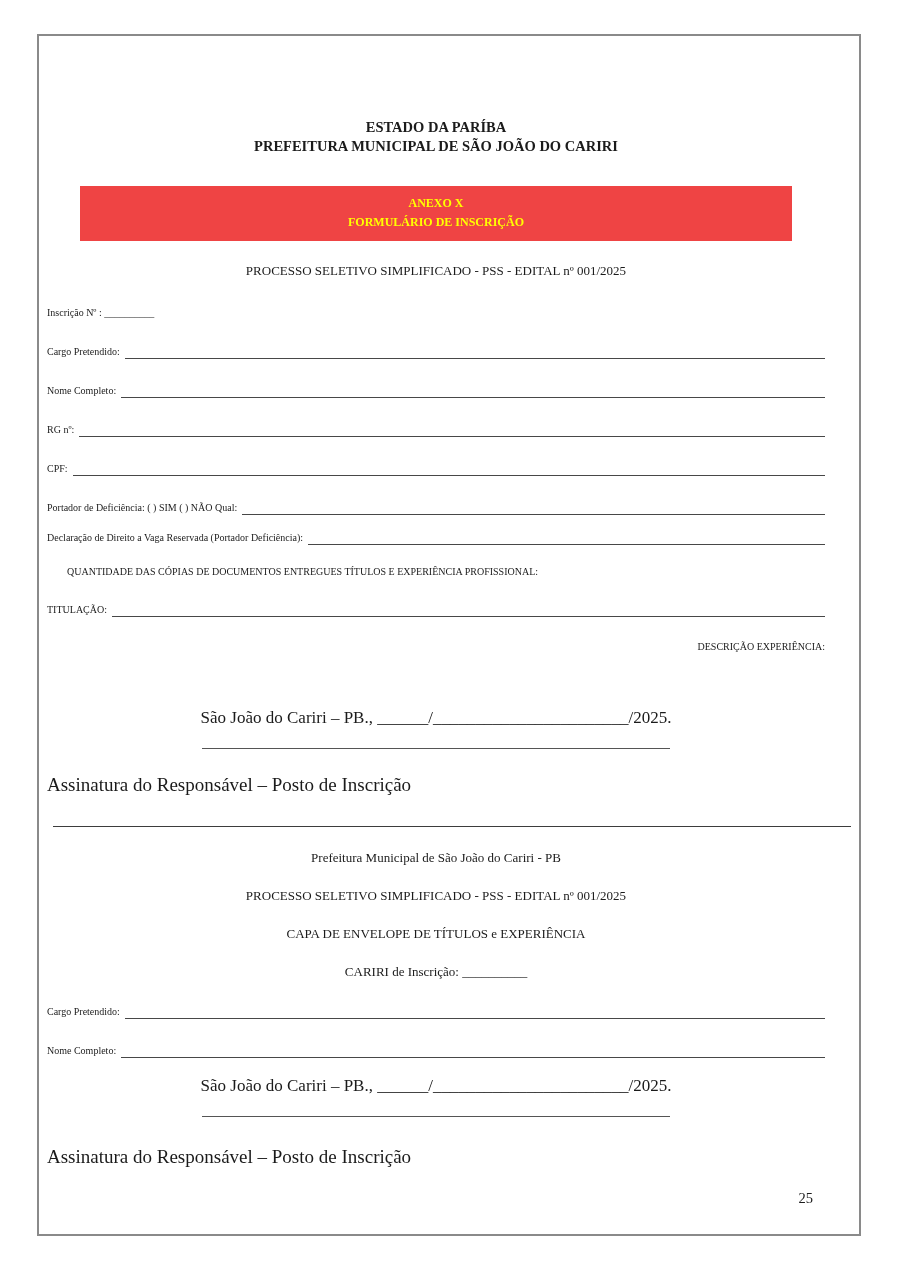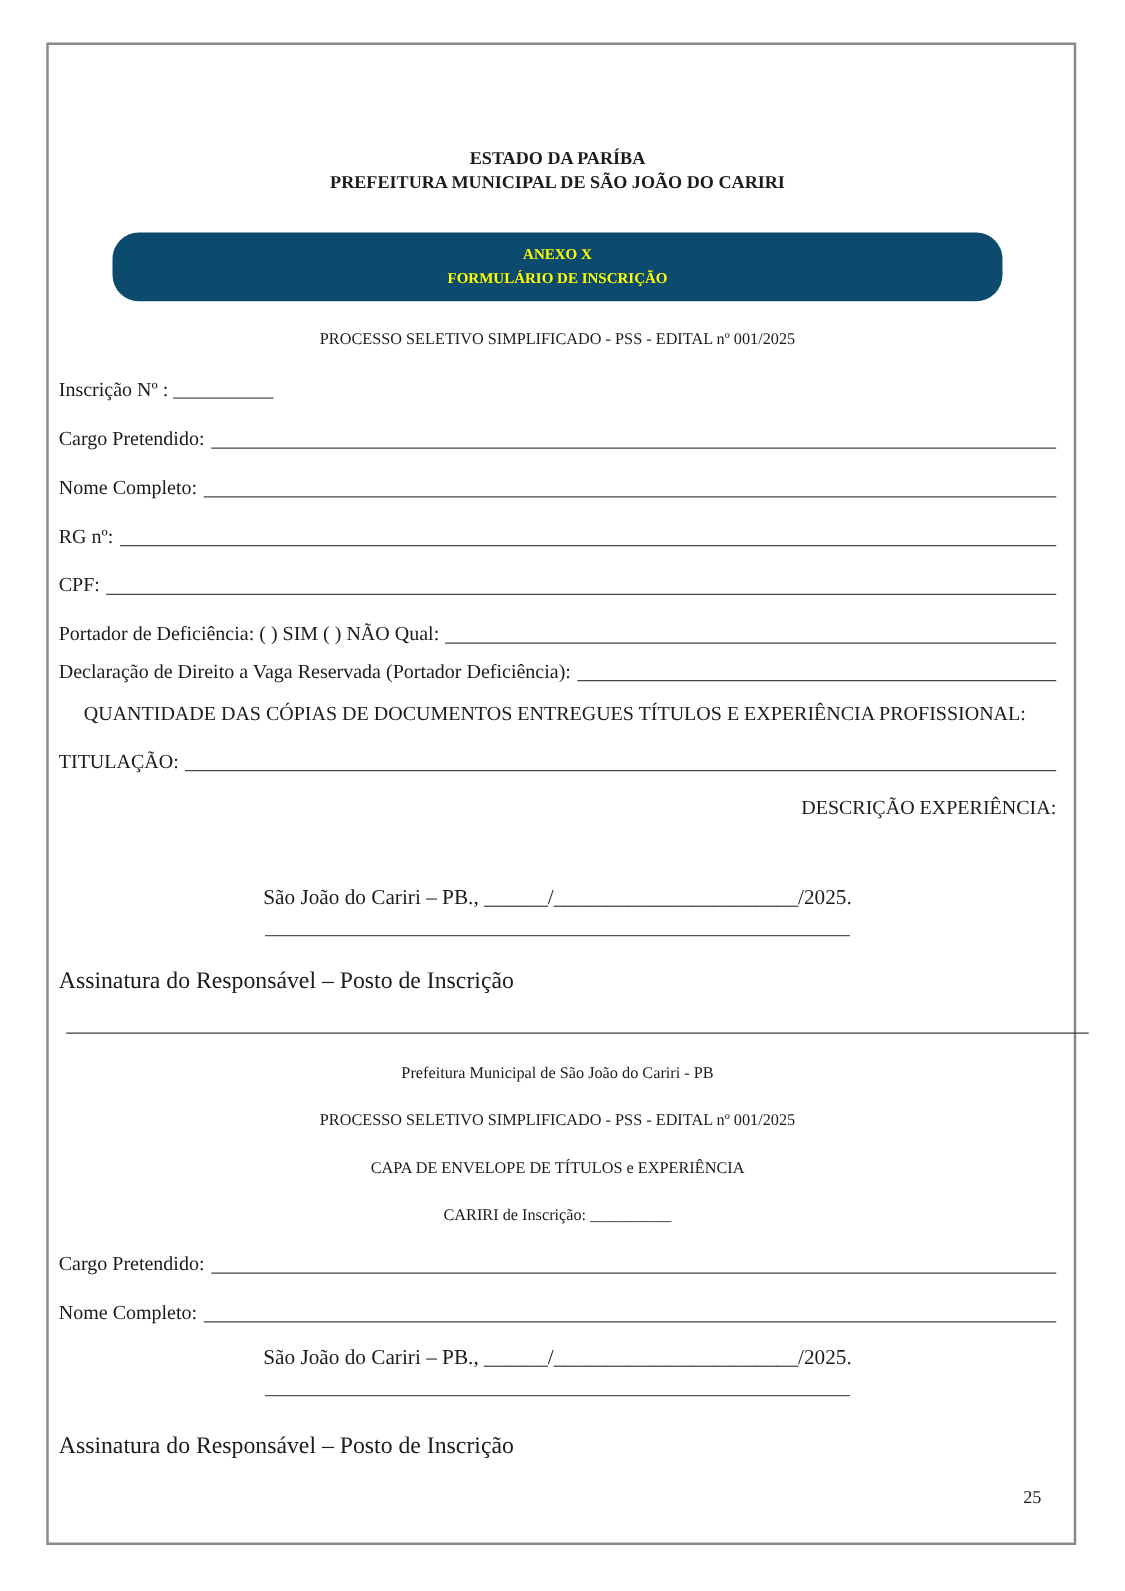--- a/index.html
+++ b/index.html
@@ -8,32 +8,32 @@
     width:900px; height:1273px; position:relative;
     font-family:"Liberation Serif", serif;
     color:#1b1b1b;
   }
   .page {
     position:absolute; left:37px; top:34px;
     width:824px; height:1202px;
     border:2px solid #8a8a8a;
     background:#ffffff;
   }
-  .content { padding:82px 14px 0 8px;font-family:Liberation Serif, serif; }
+  .content { padding:82px 34px 0 8px;font-family:Liberation Serif, serif; }
 
   .doc-header { text-align:center; font-weight:bold; font-size:14.5px; line-height:19px; }
 
   .banner {
     width:712px; margin:30px auto 0;
     text-align:center; font-weight:bold; font-size:12px; line-height:19px;
     padding:8px 0 9px;
   }
   .sec-title { text-align:center; font-size:13px; margin-top:22px; }
 
-  .row { display:flex; align-items:flex-end; font-size:16px; line-height:15px; white-space:nowrap; }
+  .row { display:flex; align-items:flex-end; font-size:10px; line-height:15px; white-space:nowrap; }
   .row .fill { flex:1; border-bottom:1px solid #474747; margin-left:5px; }
 
   .mt26 { margin-top:26px; }
   .mt24 { margin-top:24px; }
   .mt23 { margin-top:23px; }
   .mt22 { margin-top:22px;flex-direction:column; }
   .mt21 { margin-top:21px; }
   .mt20 { margin-top:20px; }
   .mt19 { margin-top:19px; }
   .mt15 { margin-top:15px; }
@@ -62,21 +62,21 @@
 <body>
 
 <div class="page">
   <div class="content">
 
     <div class="doc-header">
       <div>ESTADO DA PARÍBA</div>
       <div>PREFEITURA MUNICIPAL DE SÃO JOÃO DO CARIRI</div>
     </div>
 
-    <div class="banner" style="background: #0c4a6e; color: rgb(255, 255, 0); border-radius: 21px;">
+    <div class="banner" style="background: #ef4444; color: rgb(255, 255, 0);">
       <div>ANEXO X</div>
       <div>FORMULÁRIO DE INSCRIÇÃO</div>
     </div>
 
     <div class="sec-title">PROCESSO SELETIVO SIMPLIFICADO - PSS - EDITAL nº 001/2025</div>
 
     <div class="row mt26">
       <span>Inscrição Nº : __________</span>
     </div>
 

